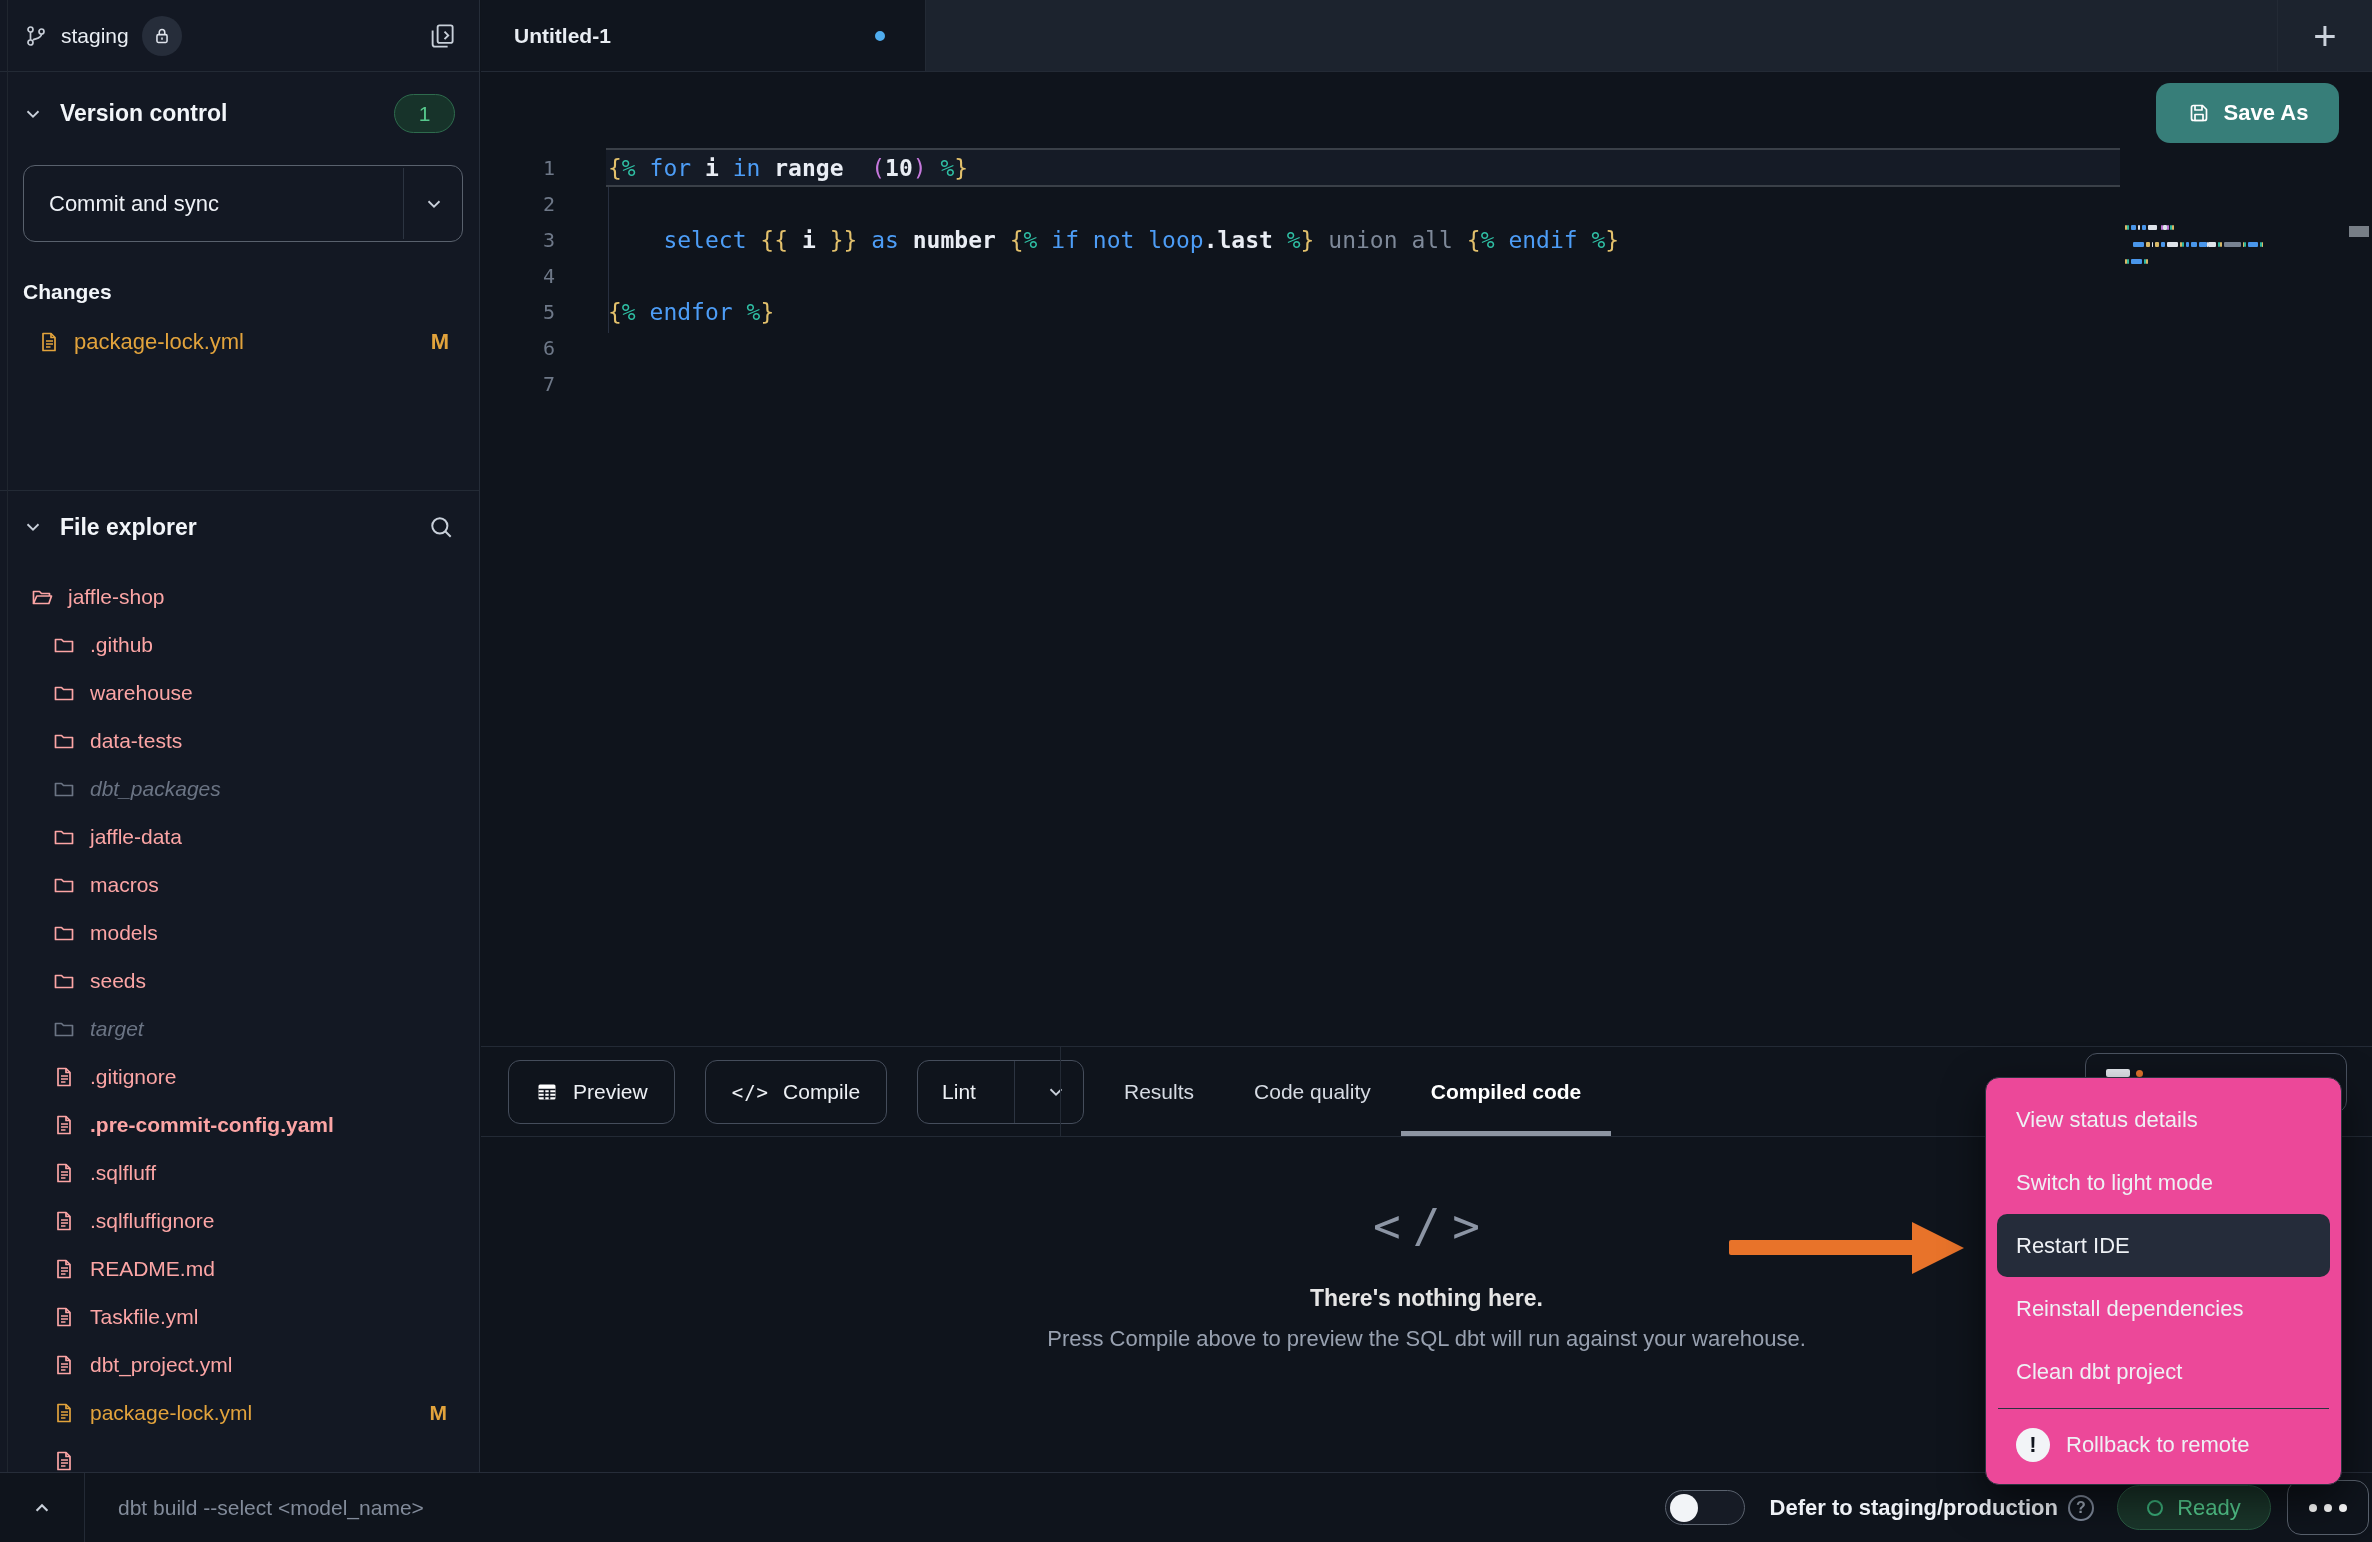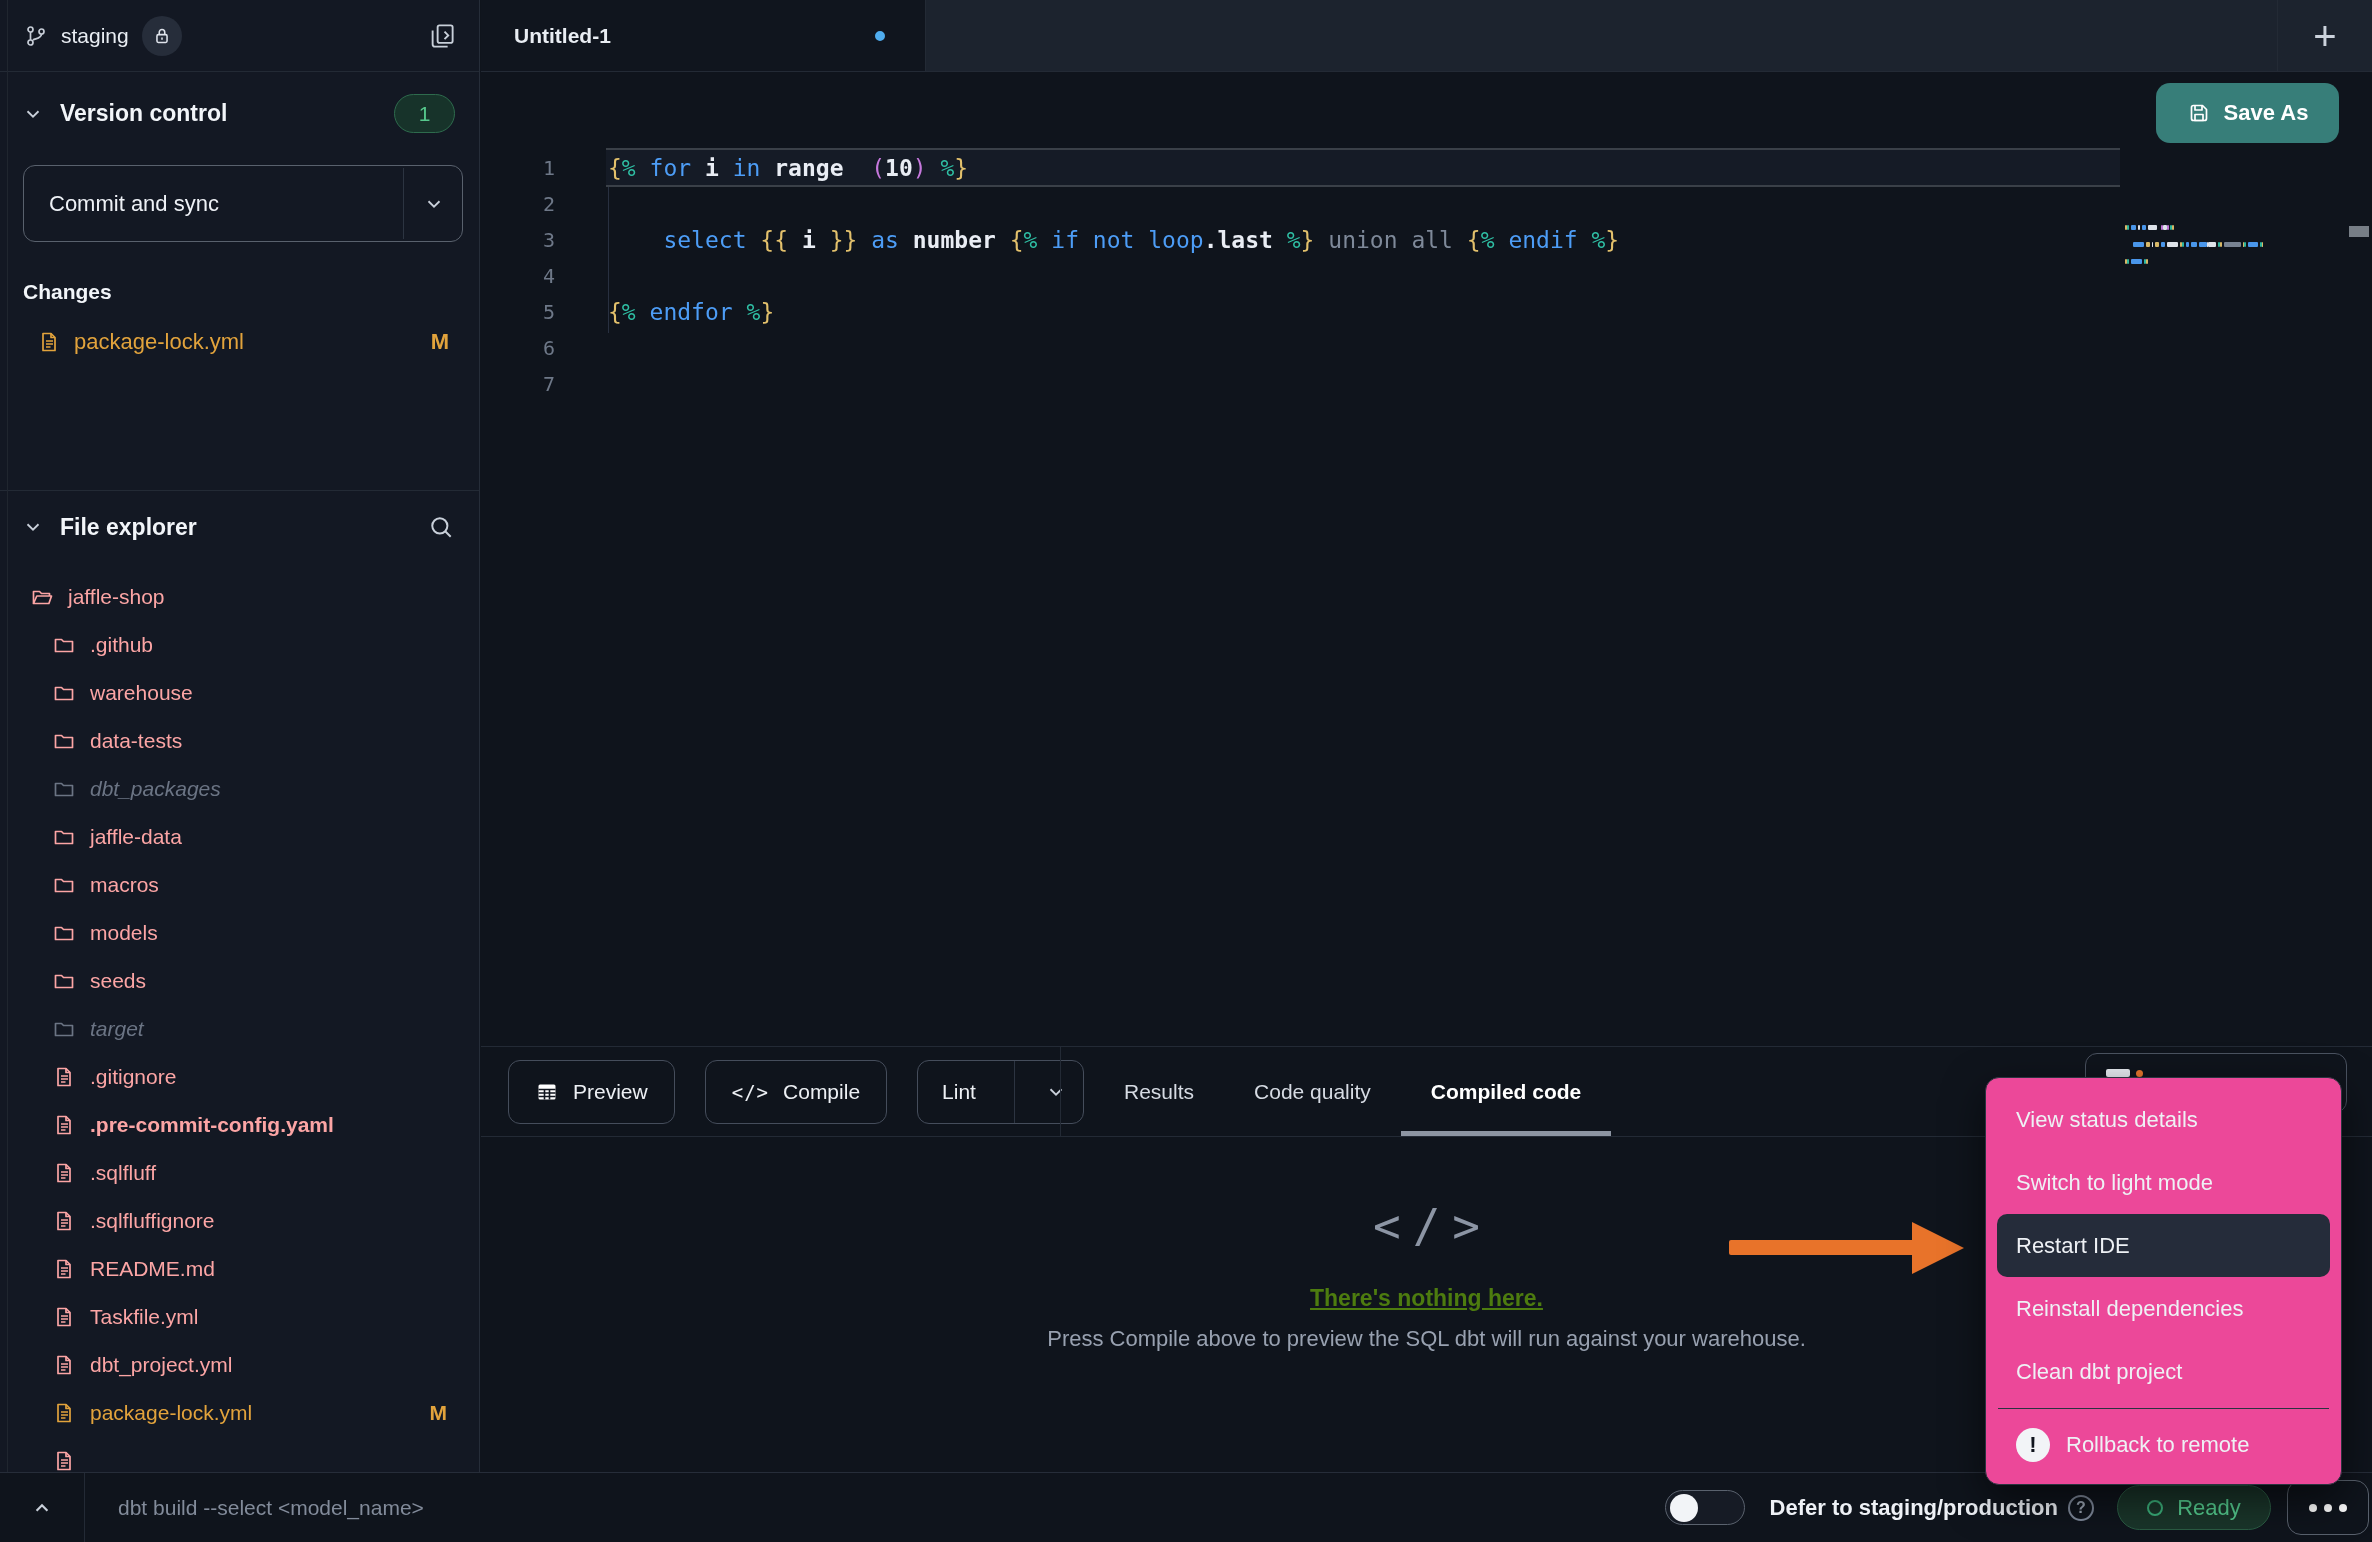--- a/index.html
+++ b/index.html
@@ -95,21 +95,21 @@
   .lint-chev{width:54px;display:flex;align-items:center;justify-content:center;color:#c9d0da;}
   .tb-divider{position:absolute;left:579px;top:0;bottom:0;width:1px;background:#232a35;}
   .panel-tabs{position:absolute;left:613px;top:0;bottom:0;display:flex;align-items:stretch;}
   .ptab{padding:0 30px;display:flex;align-items:center;font-size:21px;color:#d6dbe3;
         position:relative;cursor:pointer;}
   .ptab.active{color:#fff;font-weight:600;}
   .ptab.active::after{content:'';position:absolute;left:0;right:0;bottom:0;height:5px;background:#8d95a2;}
   .empty-state{display:flex;flex-direction:column;align-items:center;margin-top:62px;}
   .code-glyph{font-family:"DejaVu Sans Mono",monospace;font-size:46px;color:#8c95a4;letter-spacing:12px;
               padding-left:12px;}
-  .empty-title{margin:32px 0 0;font-size:23px;font-weight:700;color:#4d7c0f;text-decoration:underline;}
+  .empty-title{margin:32px 0 0;font-size:23px;font-weight:700;color:#e5e5e5;}
   .empty-sub{margin:14px 0 0;font-size:22px;color:#98a1b0;}
 
   
   .status-bar{position:absolute;left:0;right:0;top:1472px;height:70px;background:#0f141c;
               border-top:1px solid #262d39;display:flex;align-items:center;}
   .caret-btn{width:85px;height:100%;border:none;border-right:1px solid #232a35;background:none;
              color:#c9d0da;display:flex;align-items:center;justify-content:center;cursor:pointer;}
   .command{margin-left:33px;color:#828b9a;font-size:21px;}
   .sb-right{margin-left:auto;display:flex;align-items:center;padding-right:3px;}
   .toggle{width:80px;height:35px;border-radius:18px;border:1.5px solid #5a626e;background:#161b25;

